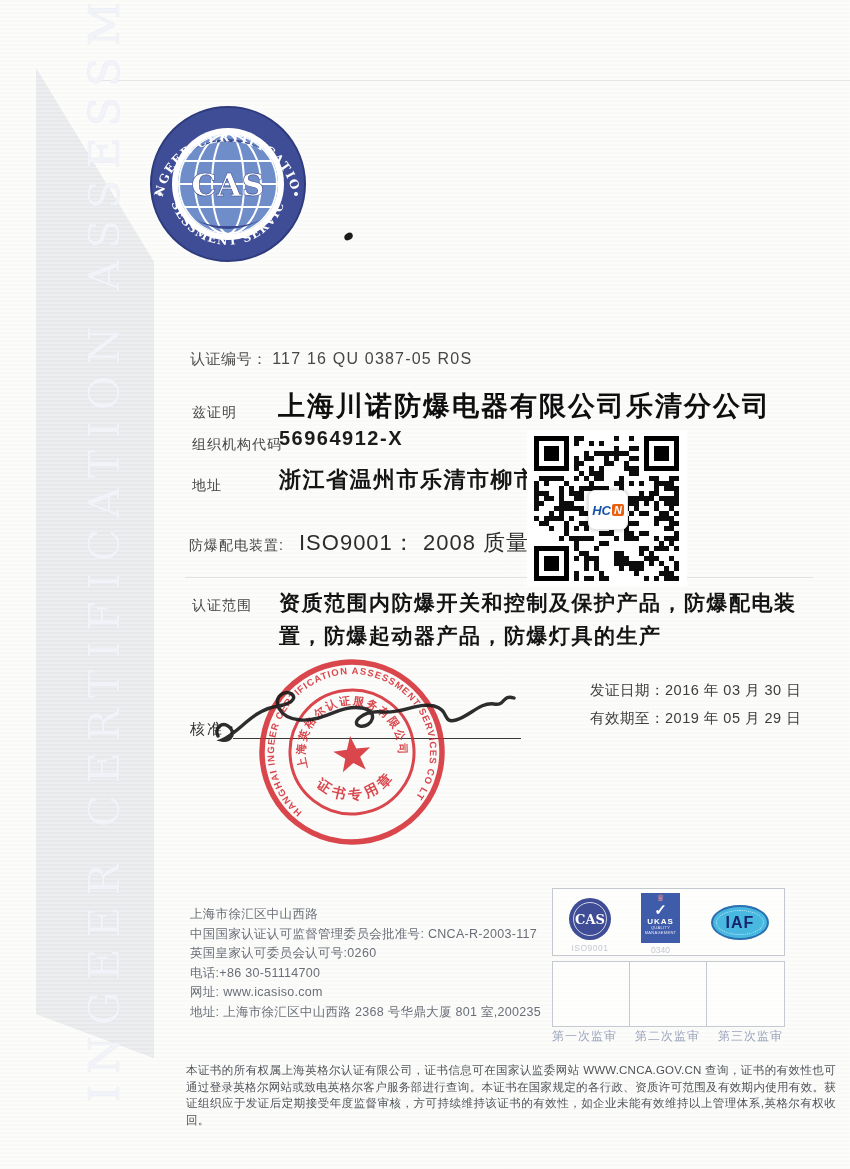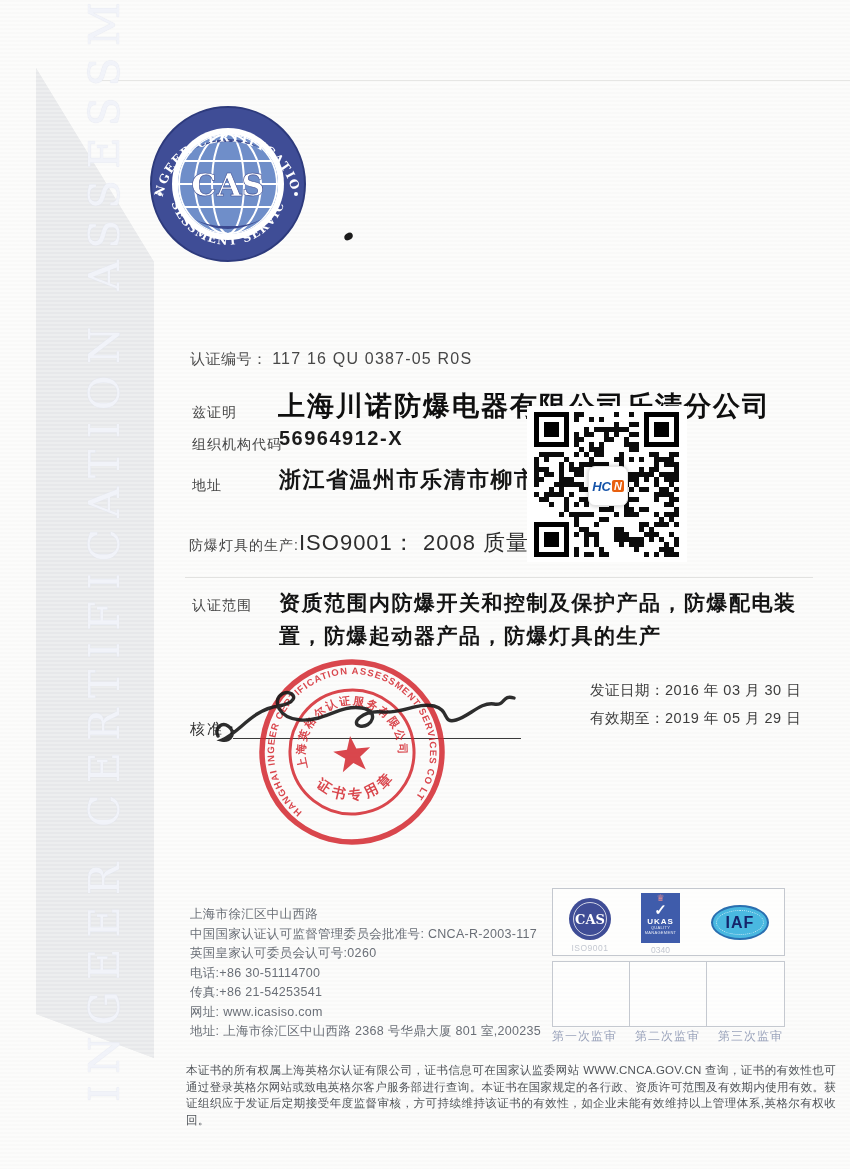--- a/index.html
+++ b/index.html
@@ -30,21 +30,21 @@
   .orgcode-lbl{left:192px;top:436px;}
   .orgcode{left:279px;top:427px;font-size:20px;font-weight:bold;color:#1b1b1b;letter-spacing:1.5px;}
   .addr-lbl{left:192px;top:477px;}
   .addr{left:279px;top:465px;font-size:22px;font-weight:bold;color:#161616;letter-spacing:1.5px;white-space:nowrap;}
   .std-lbl{left:189px;top:537px;}
   .std{left:299px;top:528px;font-size:22px;color:#2d2d2d;letter-spacing:1px;white-space:nowrap;}
   .hairline{left:185px;top:577px;width:628px;height:1px;background:#e2e2e0;}
   .scope-lbl{left:192px;top:597px;}
   .scope{left:279px;top:586px;width:548px;font-size:21px;font-weight:bold;color:#141414;line-height:33px;letter-spacing:1.5px;}
   
-  .qr{left:527px;top:406px;width:160px;height:156px;background:#fff;z-index:6;}
+  .qr{left:527px;top:430px;width:160px;height:156px;background:#fff;z-index:6;}
   .qr-grid{position:absolute;left:7px;top:6px;width:145px;height:145px;}
   .qr-grid i{position:absolute;width:5px;height:5px;background:#0c0c0c;}
   .qr-finder{position:absolute;width:35px;height:35px;border:5px solid #000;box-sizing:border-box;}
   .qr-finder::after{content:'';position:absolute;inset:5px;background:#000;}
   .qr-f-tl{left:0;top:0;} .qr-f-tr{right:0;top:0;} .qr-f-bl{left:0;bottom:0;}
   .qr-logo{position:absolute;left:54px;top:54px;width:38px;height:38px;background:#fff;border:1px solid #e4e4e4;
     border-radius:7px;box-shadow:0 0 4px rgba(0,0,0,.25);display:flex;align-items:center;justify-content:center;}
   .qr-logo .hc{color:#1553a8;font-weight:bold;font-size:13px;font-style:italic;letter-spacing:0;}
   .qr-logo .n{display:inline-block;background:#e8600f;color:#fff;font-weight:bold;font-size:11px;
     padding:0 2px;border-radius:2px;margin-left:1px;font-style:italic;}
@@ -132,21 +132,21 @@
 
   <div class="abs z3 lbl certify-lbl">兹证明</div>
   <div class="abs z3 company">上海川诺防爆电器有限公司乐清分公司</div>
 
   <div class="abs z3 lbl orgcode-lbl">组织机构代码</div>
   <div class="abs z3 orgcode">56964912-X</div>
 
   <div class="abs z3 lbl addr-lbl">地址</div>
   <div class="abs z3 addr">浙江省温州市乐清市柳市镇</div>
 
-  <div class="abs z3 lbl std-lbl">防爆灯具的生产:</div>
+  <div class="abs z3 lbl std-lbl">防爆配电装置:</div>
   <div class="abs z3 std">ISO9001： 2008 质量管理</div>
   <div class="abs hairline"></div>
 
   <div class="abs z3 lbl scope-lbl">认证范围</div>
   <div class="abs z3 scope">资质范围内防爆开关和控制及保护产品，防爆配电装置，防爆起动器产品，防爆灯具的生产</div>
 
   <div class="abs qr">
     <div class="qr-grid">
         <i style="left:40px;top:0px"></i>
         <i style="left:45px;top:0px"></i>
@@ -479,21 +479,20 @@
   <div class="abs dates">
     <div><span>发证日期：</span><span>2016 年 03 月 30 日</span></div>
     <div><span>有效期至：</span><span>2019 年 05 月 29 日</span></div>
   </div>
 
   <div class="abs z3 issuer">
     <div>上海市徐汇区中山西路</div>
     <div>中国国家认证认可监督管理委员会批准号: CNCA-R-2003-117</div>
     <div>英国皇家认可委员会认可号:0260</div>
     <div>电话:+86 30-51114700</div>
-    <div>传真:+86 21-54253541</div>
     <div>网址: www.icasiso.com</div>
     <div>地址: 上海市徐汇区中山西路 2368 号华鼎大厦 801 室,200235</div>
   </div>
 
   <div class="abs logo-box">
     <div class="cas-mini">
       <span>CAS</span>
     </div>
     <div class="cas-sub">ISO9001</div>
     <div class="ukas-mini">

